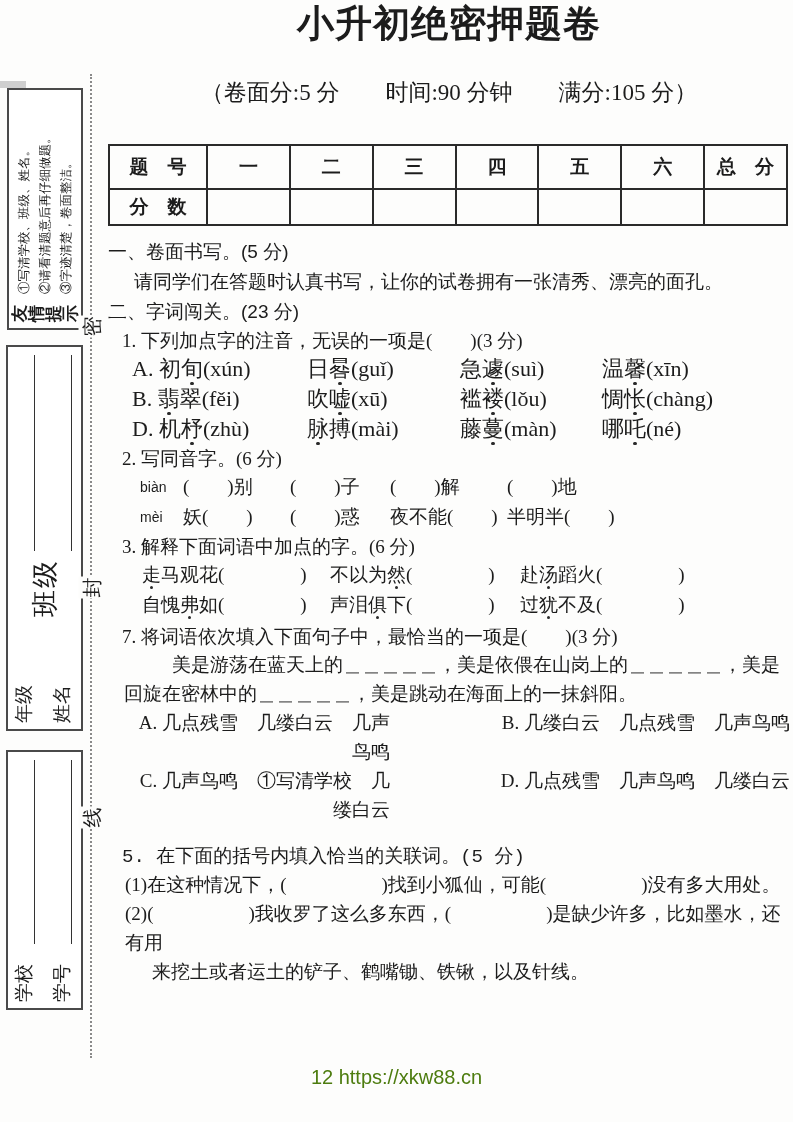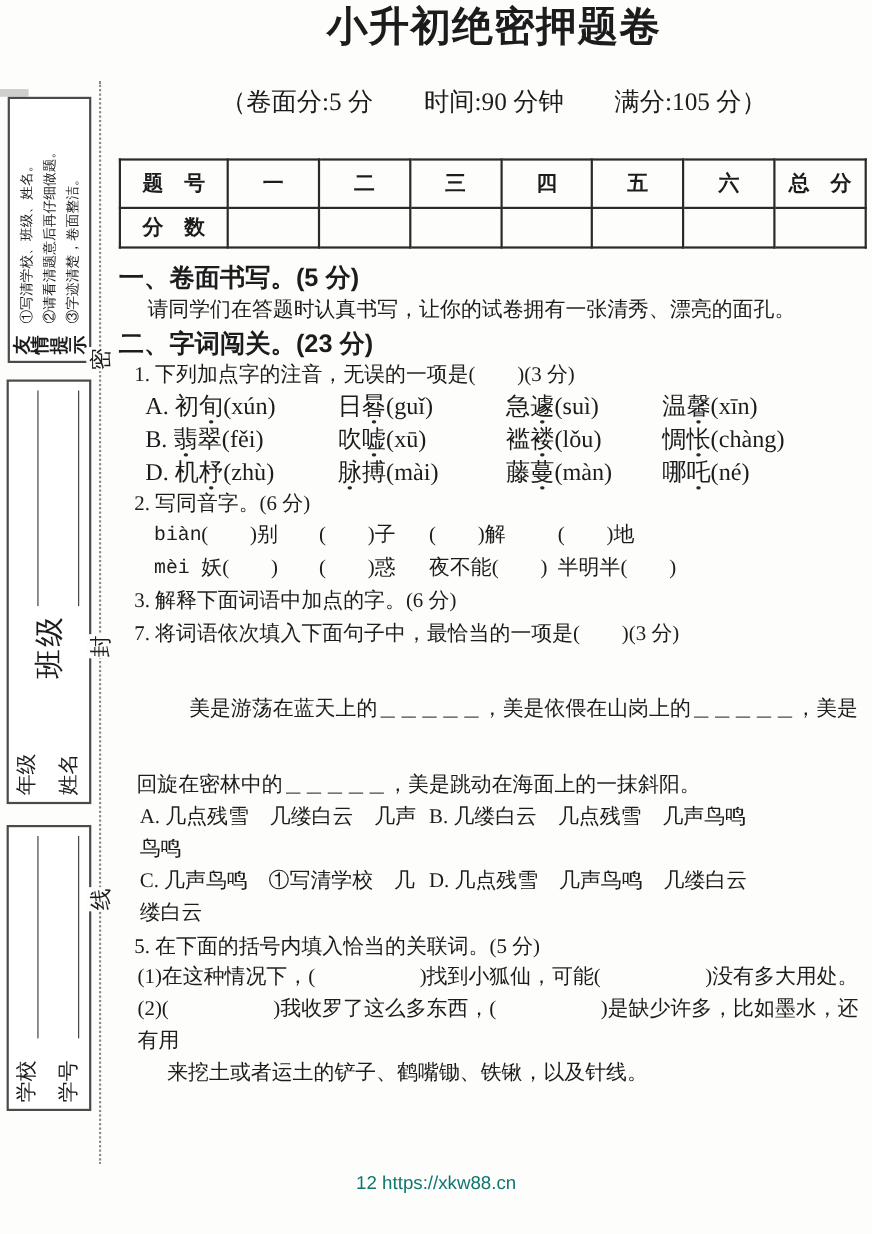--- a/index.html
+++ b/index.html
@@ -25,43 +25,43 @@
   .title{font-family:"Liberation Sans","DejaVu Sans",sans-serif;font-weight:900;
          font-size:37px;line-height:47px;text-align:center;letter-spacing:1px;}
   .t1{margin-top:56px;}
   .meta{margin-top:30px;text-align:center;font-size:23px;}
   table.score{border-collapse:collapse;margin-top:36px;width:680px;table-layout:fixed;}
   table.score td{border:2px solid #2a2a2a;text-align:center;font-size:19px;}
   table.score .hl{width:94px;font-weight:bold;}
   table.score tr.r1 td{height:40px;font-weight:bold;}
   table.score tr.r2 td{height:32px;}
   .sec-h{margin-top:15px;font-family:"Liberation Sans","DejaVu Sans",sans-serif;
-         font-weight:bold;font-size:23px;line-height:22px;}
+         font-weight:normal;font-size:19px;line-height:22px;}
   .sec-h.s2{margin-top:8px;}
   .sec-body{margin-top:8px;margin-left:26px;font-size:19px;line-height:22px;}
   .stem{margin-top:5px;margin-left:14px;font-size:19px;line-height:26px;}
   .q1-row{margin-left:24px;display:grid;grid-template-columns:175px 153px 142px auto;
           font-size:22px;line-height:30px;}
   .q2-row{margin-left:32px;display:grid;grid-template-columns:43px 107px 100px 117px auto;
           font-size:19px;line-height:30px;}
-  .q2-row .pin{font-family:Liberation Mono, monospace;font-size:18px;}
+  .q2-row .pin{font-family:Liberation Sans, sans-serif;font-size:14px;}
   .q3-row{margin-left:34px;display:grid;grid-template-columns:188px 190px auto;
           font-size:19px;line-height:30px;}
-  .q4-p{font-size:19px;line-height:29px;margin-top:40px;}
+  .q4-p{font-size:19px;line-height:29px;}
   .q4-p.p1{margin-left:64px;}
   .q4-p.p2{margin-left:16px;}
   .q4-row{margin-left:19px;display:grid;grid-template-columns:263px auto;
-          font-size:19px;line-height:29px;}
+          font-size:19px;line-height:29px;text-align:right;}
   .q5-line{font-size:19px;line-height:29px;margin-left:17px;}
   .q5-line.cont{margin-left:44px;}
   .dotch{position:relative;}
   .dotch::after{content:"";position:absolute;left:50%;bottom:-4px;width:3.5px;height:3.5px;
                 margin-left:-1.7px;border-radius:50%;background:#2a2a2a;}
   #footer{position:absolute;left:0;top:1066px;width:100%;text-align:center;
-          font-family:"Liberation Sans","DejaVu Sans",sans-serif;font-size:17px;color:#0f766e;}
+          font-family:"Liberation Sans","DejaVu Sans",sans-serif;font-size:20px;color:#4d7c0f;}
 </style>
 </head>
 <body>
 
 <div class="paper">
 
   <div class="artifact"></div>
 
   <div class="rbox" id="notice-box">
     <div class="nt">友情提示</div>
@@ -161,38 +161,50 @@
         <div class="q2-row">
           <span class="pin">mèi</span>
           <span>妖(　　)</span>
           <span>(　　)惑</span>
           <span>夜不能(　　)</span>
           <span>半明半(　　)</span>
         </div>
       </div>
 
     <div class="stem" style="margin-top:2px;">3. 解释下面词语中加点的字。(6 分)</div>
+    <div id="q3-rows">
+        <div class="q3-row">
+          <span><span class="dotch">走</span>马观花(　　　　)</span>
+          <span>不以为<span class="dotch">然</span>(　　　　)</span>
+          <span>赴<span class="dotch">汤</span>蹈火(　　　　)</span>
+        </div>
+        <div class="q3-row">
+          <span>自愧<span class="dotch">弗</span>如(　　　　)</span>
+          <span>声泪<span class="dotch">俱</span>下(　　　　)</span>
+          <span>过<span class="dotch">犹</span>不及(　　　　)</span>
+        </div>
+      </div>
 
     <div class="stem" style="margin-top:4px;">7. 将词语依次填入下面句子中，最恰当的一项是(　　)(3 分)</div>
     <div id="q4-passage">
         <div class="q4-p p1">美是游荡在蓝天上的＿＿＿＿＿，美是依偎在山岗上的＿＿＿＿＿，美是</div>
         <div class="q4-p p2">回旋在密林中的＿＿＿＿＿，美是跳动在海面上的一抹斜阳。</div>
       </div>
     <div id="q4-opts">
         <div class="q4-row">
           <span>A. 几点残雪　几缕白云　几声鸟鸣</span>
           <span>B. 几缕白云　几点残雪　几声鸟鸣</span>
         </div>
         <div class="q4-row">
           <span>C. 几声鸟鸣　①写清学校　几缕白云</span>
           <span>D. 几点残雪　几声鸟鸣　几缕白云</span>
         </div>
       </div>
 
-    <div class="stem" style="margin-top:4px;">5. 在下面的括号内填入恰当的关联词。(5 分)</div>
+    <div class="stem" style="margin-top:20px;font-family:Liberation Mono, monospace;">5. 在下面的括号内填入恰当的关联词。(5 分)</div>
     <div id="q5-items">
         <div>
           <div class="q5-line">(1)在这种情况下，(　　　　　)找到小狐仙，可能(　　　　　)没有多大用处。</div>
         </div>
         <div>
           <div class="q5-line">(2)(　　　　　)我收罗了这么多东西，(　　　　　)是缺少许多，比如墨水，还有用</div>
           <div class="q5-line cont">来挖土或者运土的铲子、鹤嘴锄、铁锹，以及针线。</div>
         </div>
       </div>
   </div>

